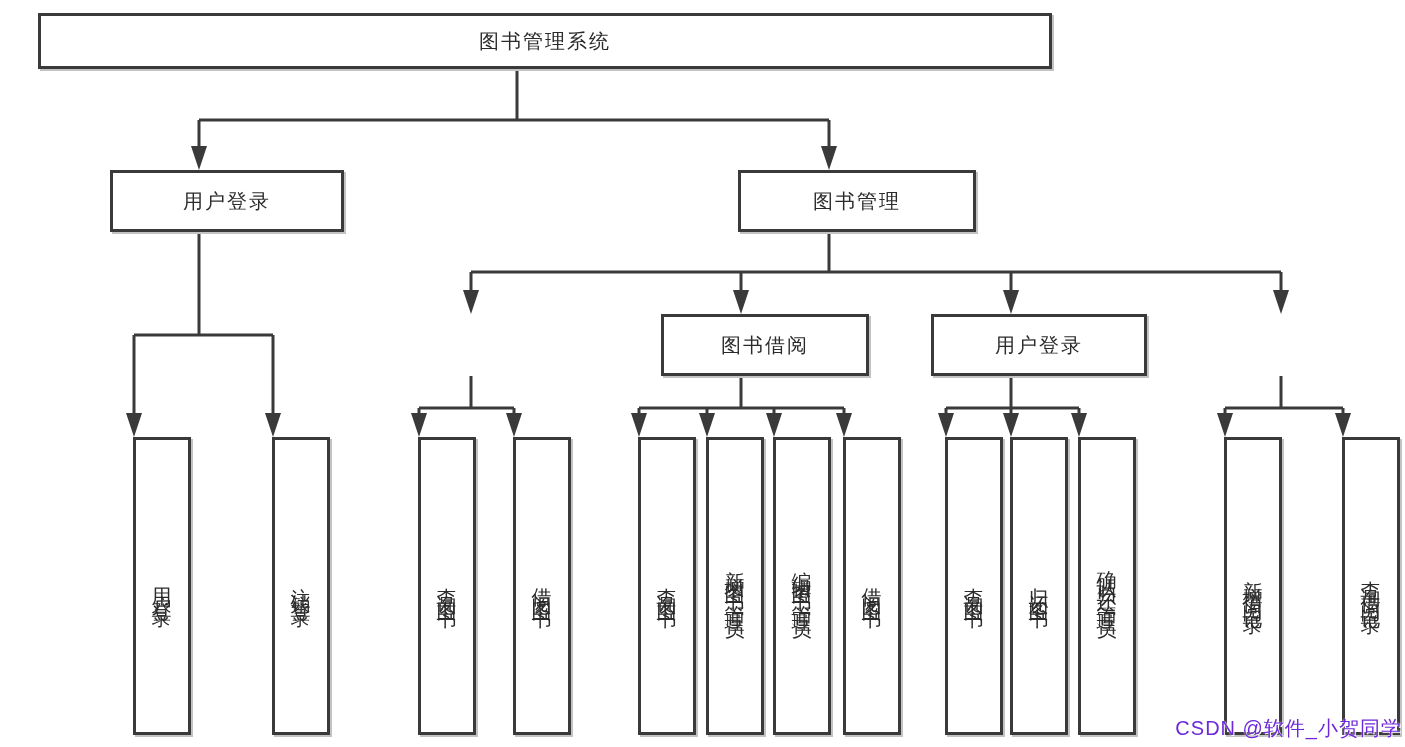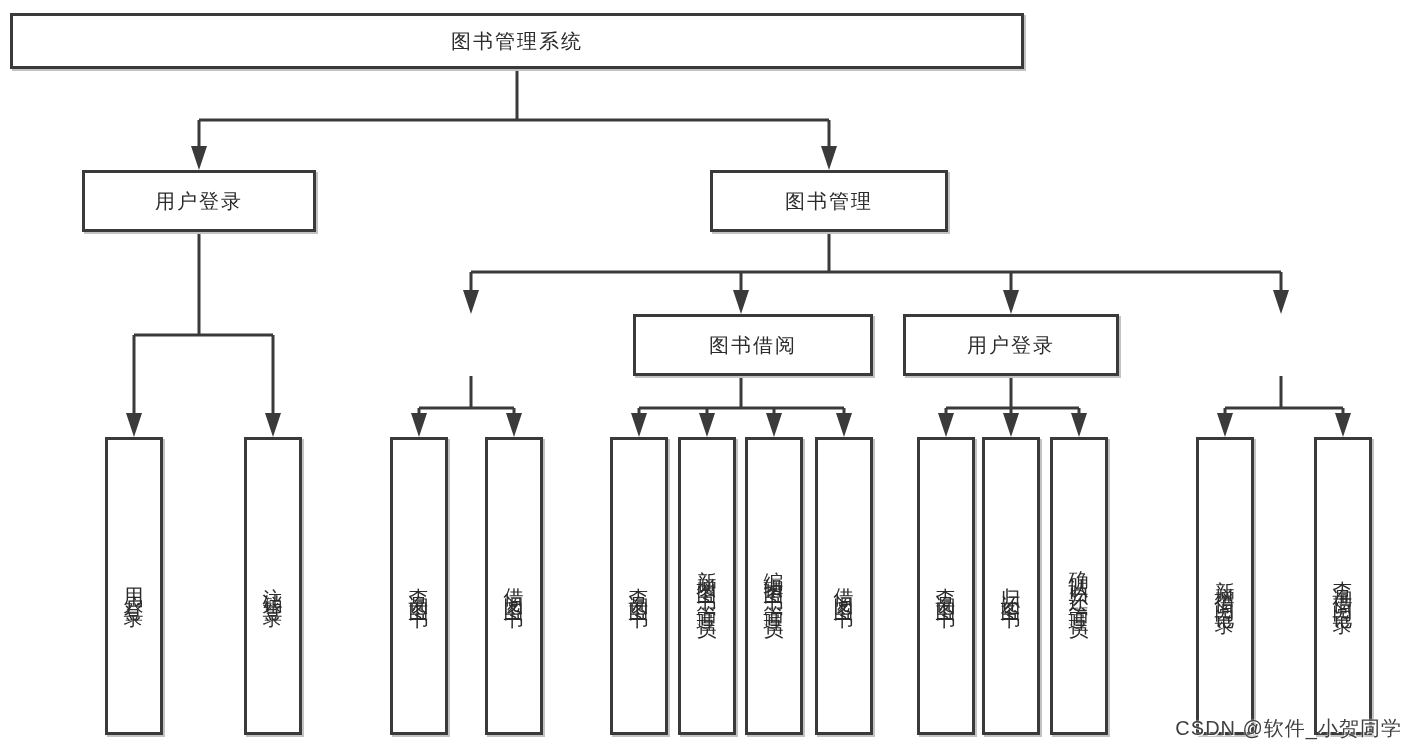--- a/index.html
+++ b/index.html
@@ -29,33 +29,34 @@
     box-shadow: 2px 2px 0 #c3c3c3;
     display: flex;
     align-items: center;
     justify-content: center;
     font-size: 20px;
     color: #2b2b2b;
     letter-spacing: 2px;
     box-sizing: border-box;
     z-index: 2;
     line-height: 1;
+    margin-left: 28px;
   }
   .box.vertical {
     writing-mode: vertical-rl;
     text-orientation: mixed;
     letter-spacing: 0.35em;
     padding: 6px 0;
   }
   .watermark {
     position: absolute;
     right: 3px;
     top: 715px;
     font-size: 20px;
-    color: #404040;
+    color: #6d28d9;
     letter-spacing: 1px;
     text-shadow: 0 0 2px #ffffff, 1px 1px 0 #ffffff;
     z-index: 5;
     white-space: nowrap;
   }
   .stroke {
     stroke: #3a3a3a;
     stroke-width: 3;
     fill: none;
   }
@@ -117,21 +118,21 @@
       <polygon class="arrow" points="1217,413 1233,413 1225,437"></polygon>
       <polygon class="arrow" points="1335,413 1351,413 1343,437"></polygon>
     </g>
   </svg>
 
   <div class="box" style="left:10px; top:13px; width:1014px; height:56px;">图书管理系统</div>
 
   <div class="box" style="left:82px; top:170px; width:234px; height:62px;">用户登录</div>
   <div class="box" style="left:710px; top:170px; width:238px; height:62px;text-align:center;">图书管理</div>
 
-  <div class="box" style="left:633px; top:314px; width:240px; height:62px;">图书借阅</div>
+  <div class="box" style="left:633px; top:314px; width:208px; height:62px;">图书借阅</div>
   <div class="box" style="left:903px; top:314px; width:216px; height:62px;">用户登录</div>
 
   <div class="box vertical" style="left:105px; top:437px; width:58px; height:298px;">用户登录</div>
   <div class="box vertical" style="left:244px; top:437px; width:58px; height:298px;">注销登录</div>
 
   <div class="box vertical" style="left:390px; top:437px; width:58px; height:298px;">查询图书</div>
   <div class="box vertical" style="left:485px; top:437px; width:58px; height:298px;">借阅图书</div>
 
   <div class="box vertical" style="left:610px; top:437px; width:58px; height:298px;">查询图书</div>
   <div class="box vertical" style="left:678px; top:437px; width:58px; height:298px;">新增图书（管理员）</div>

